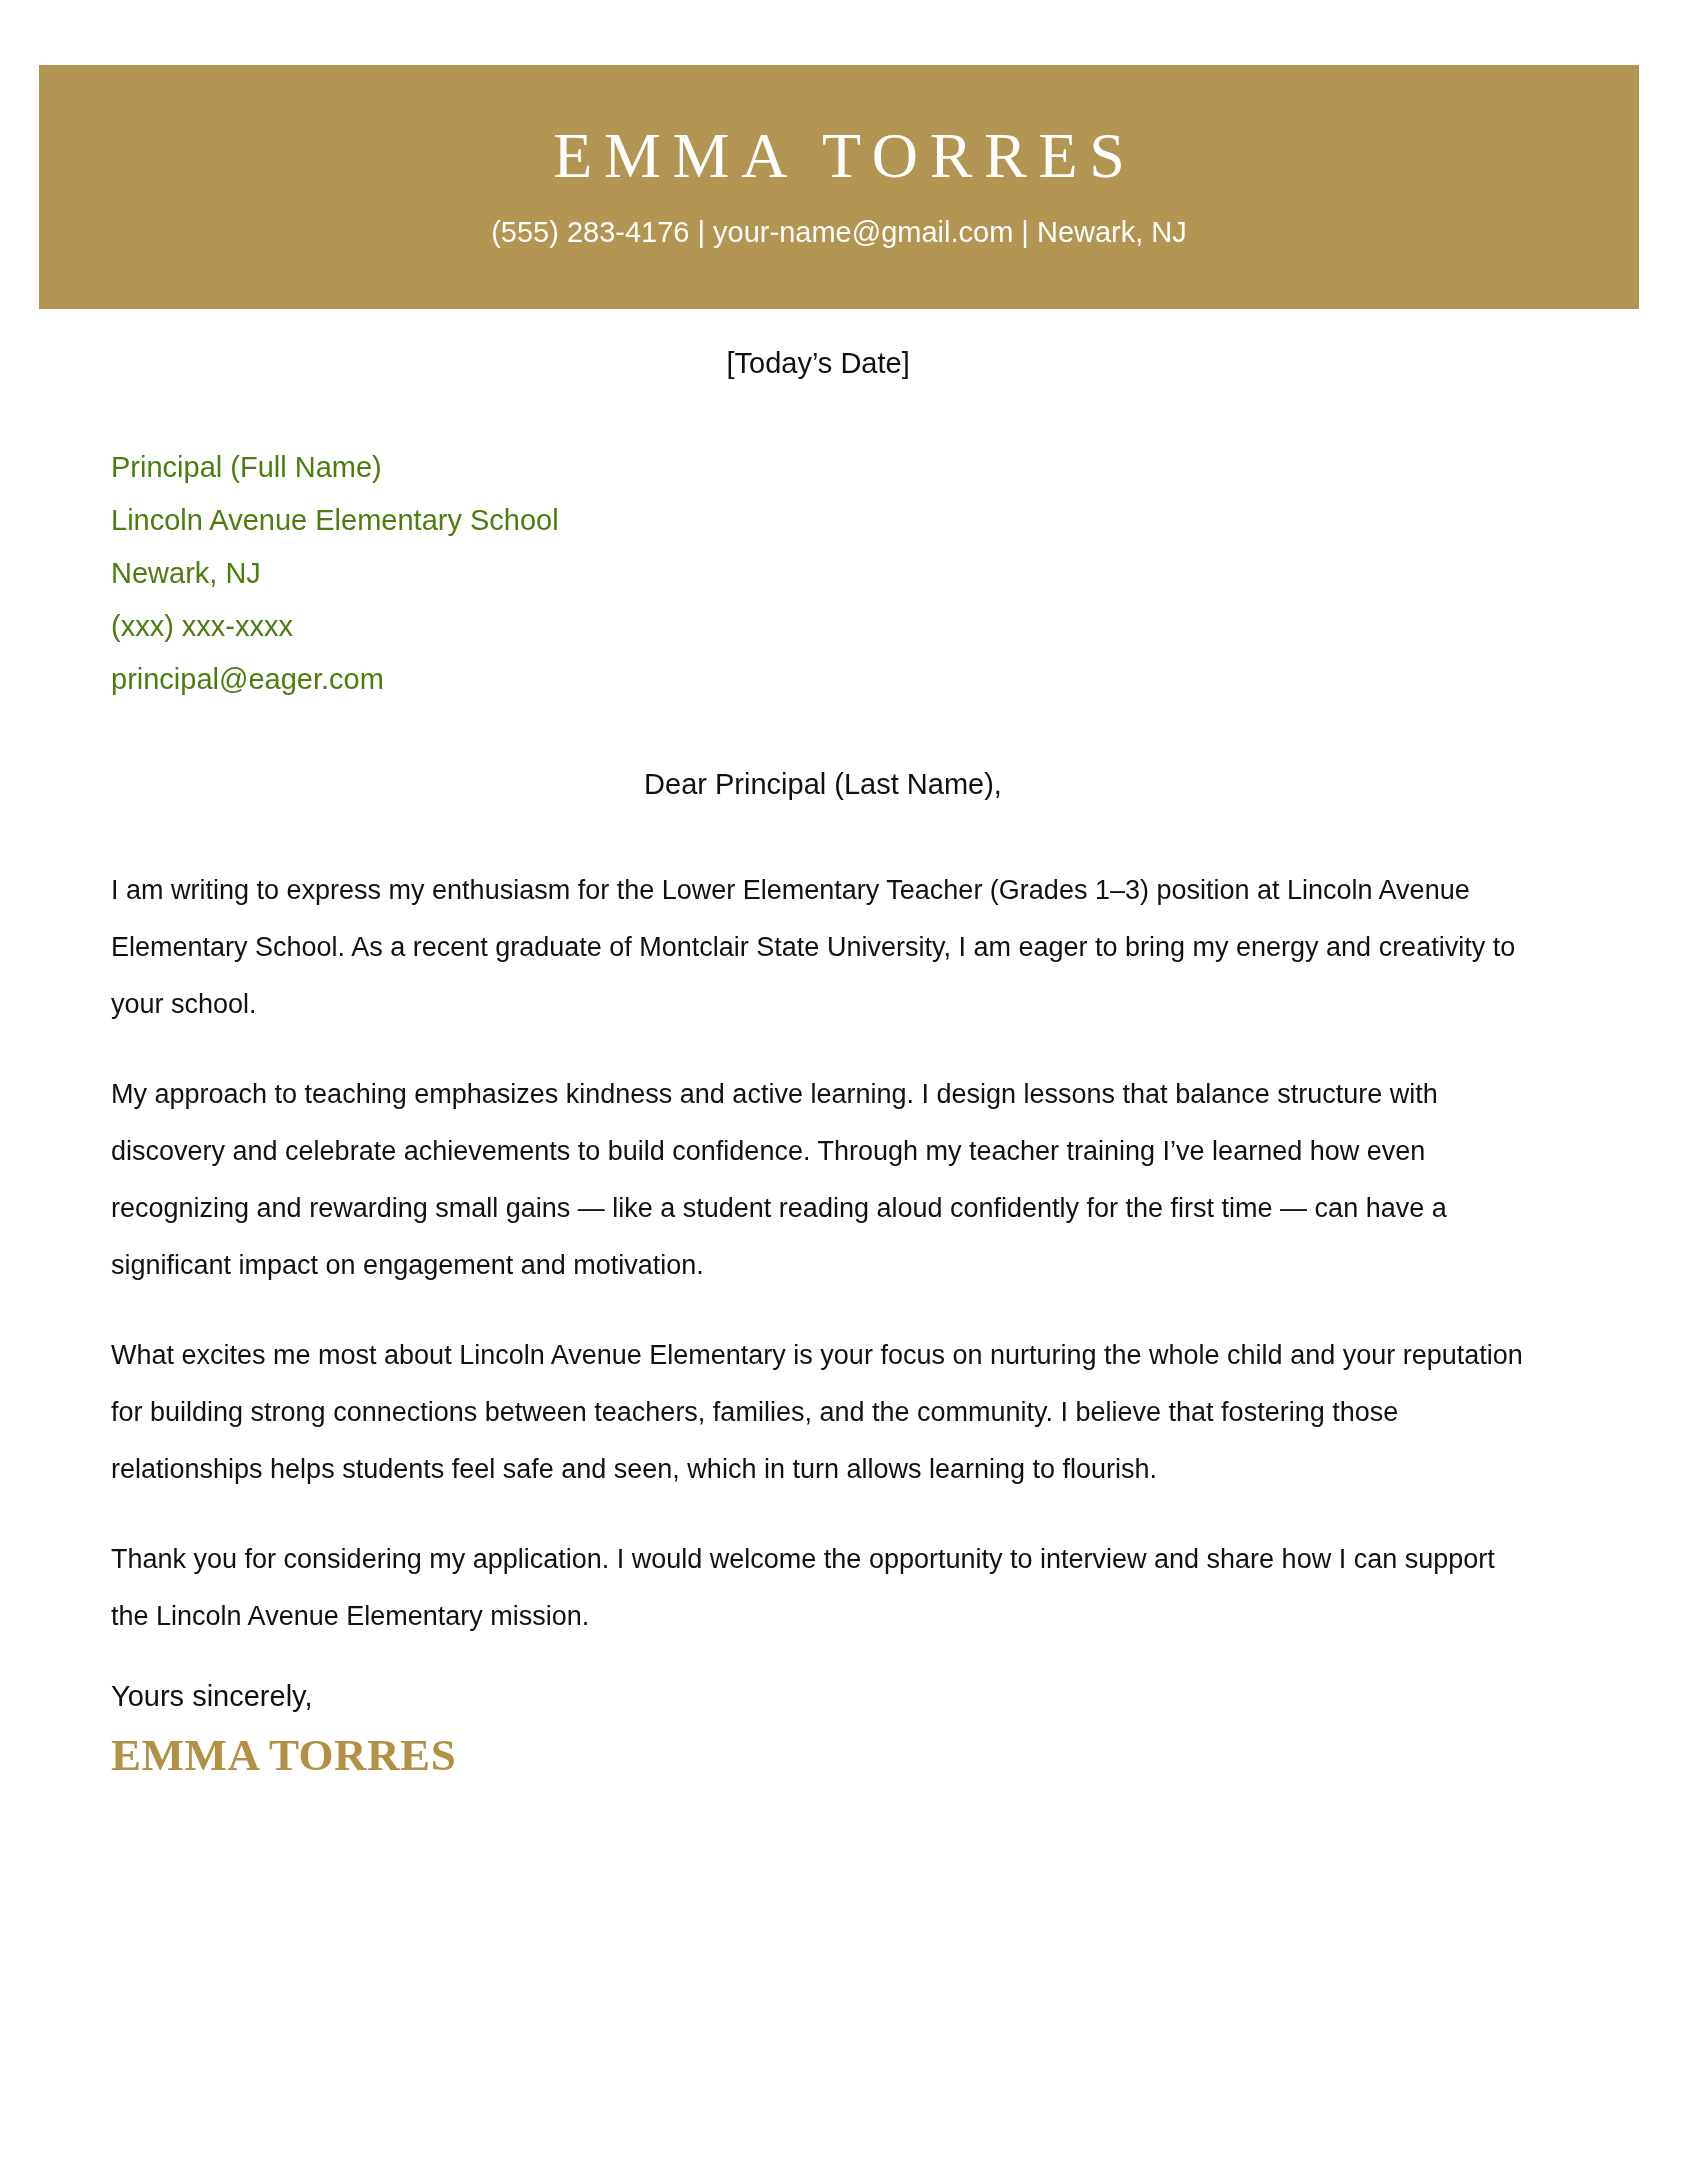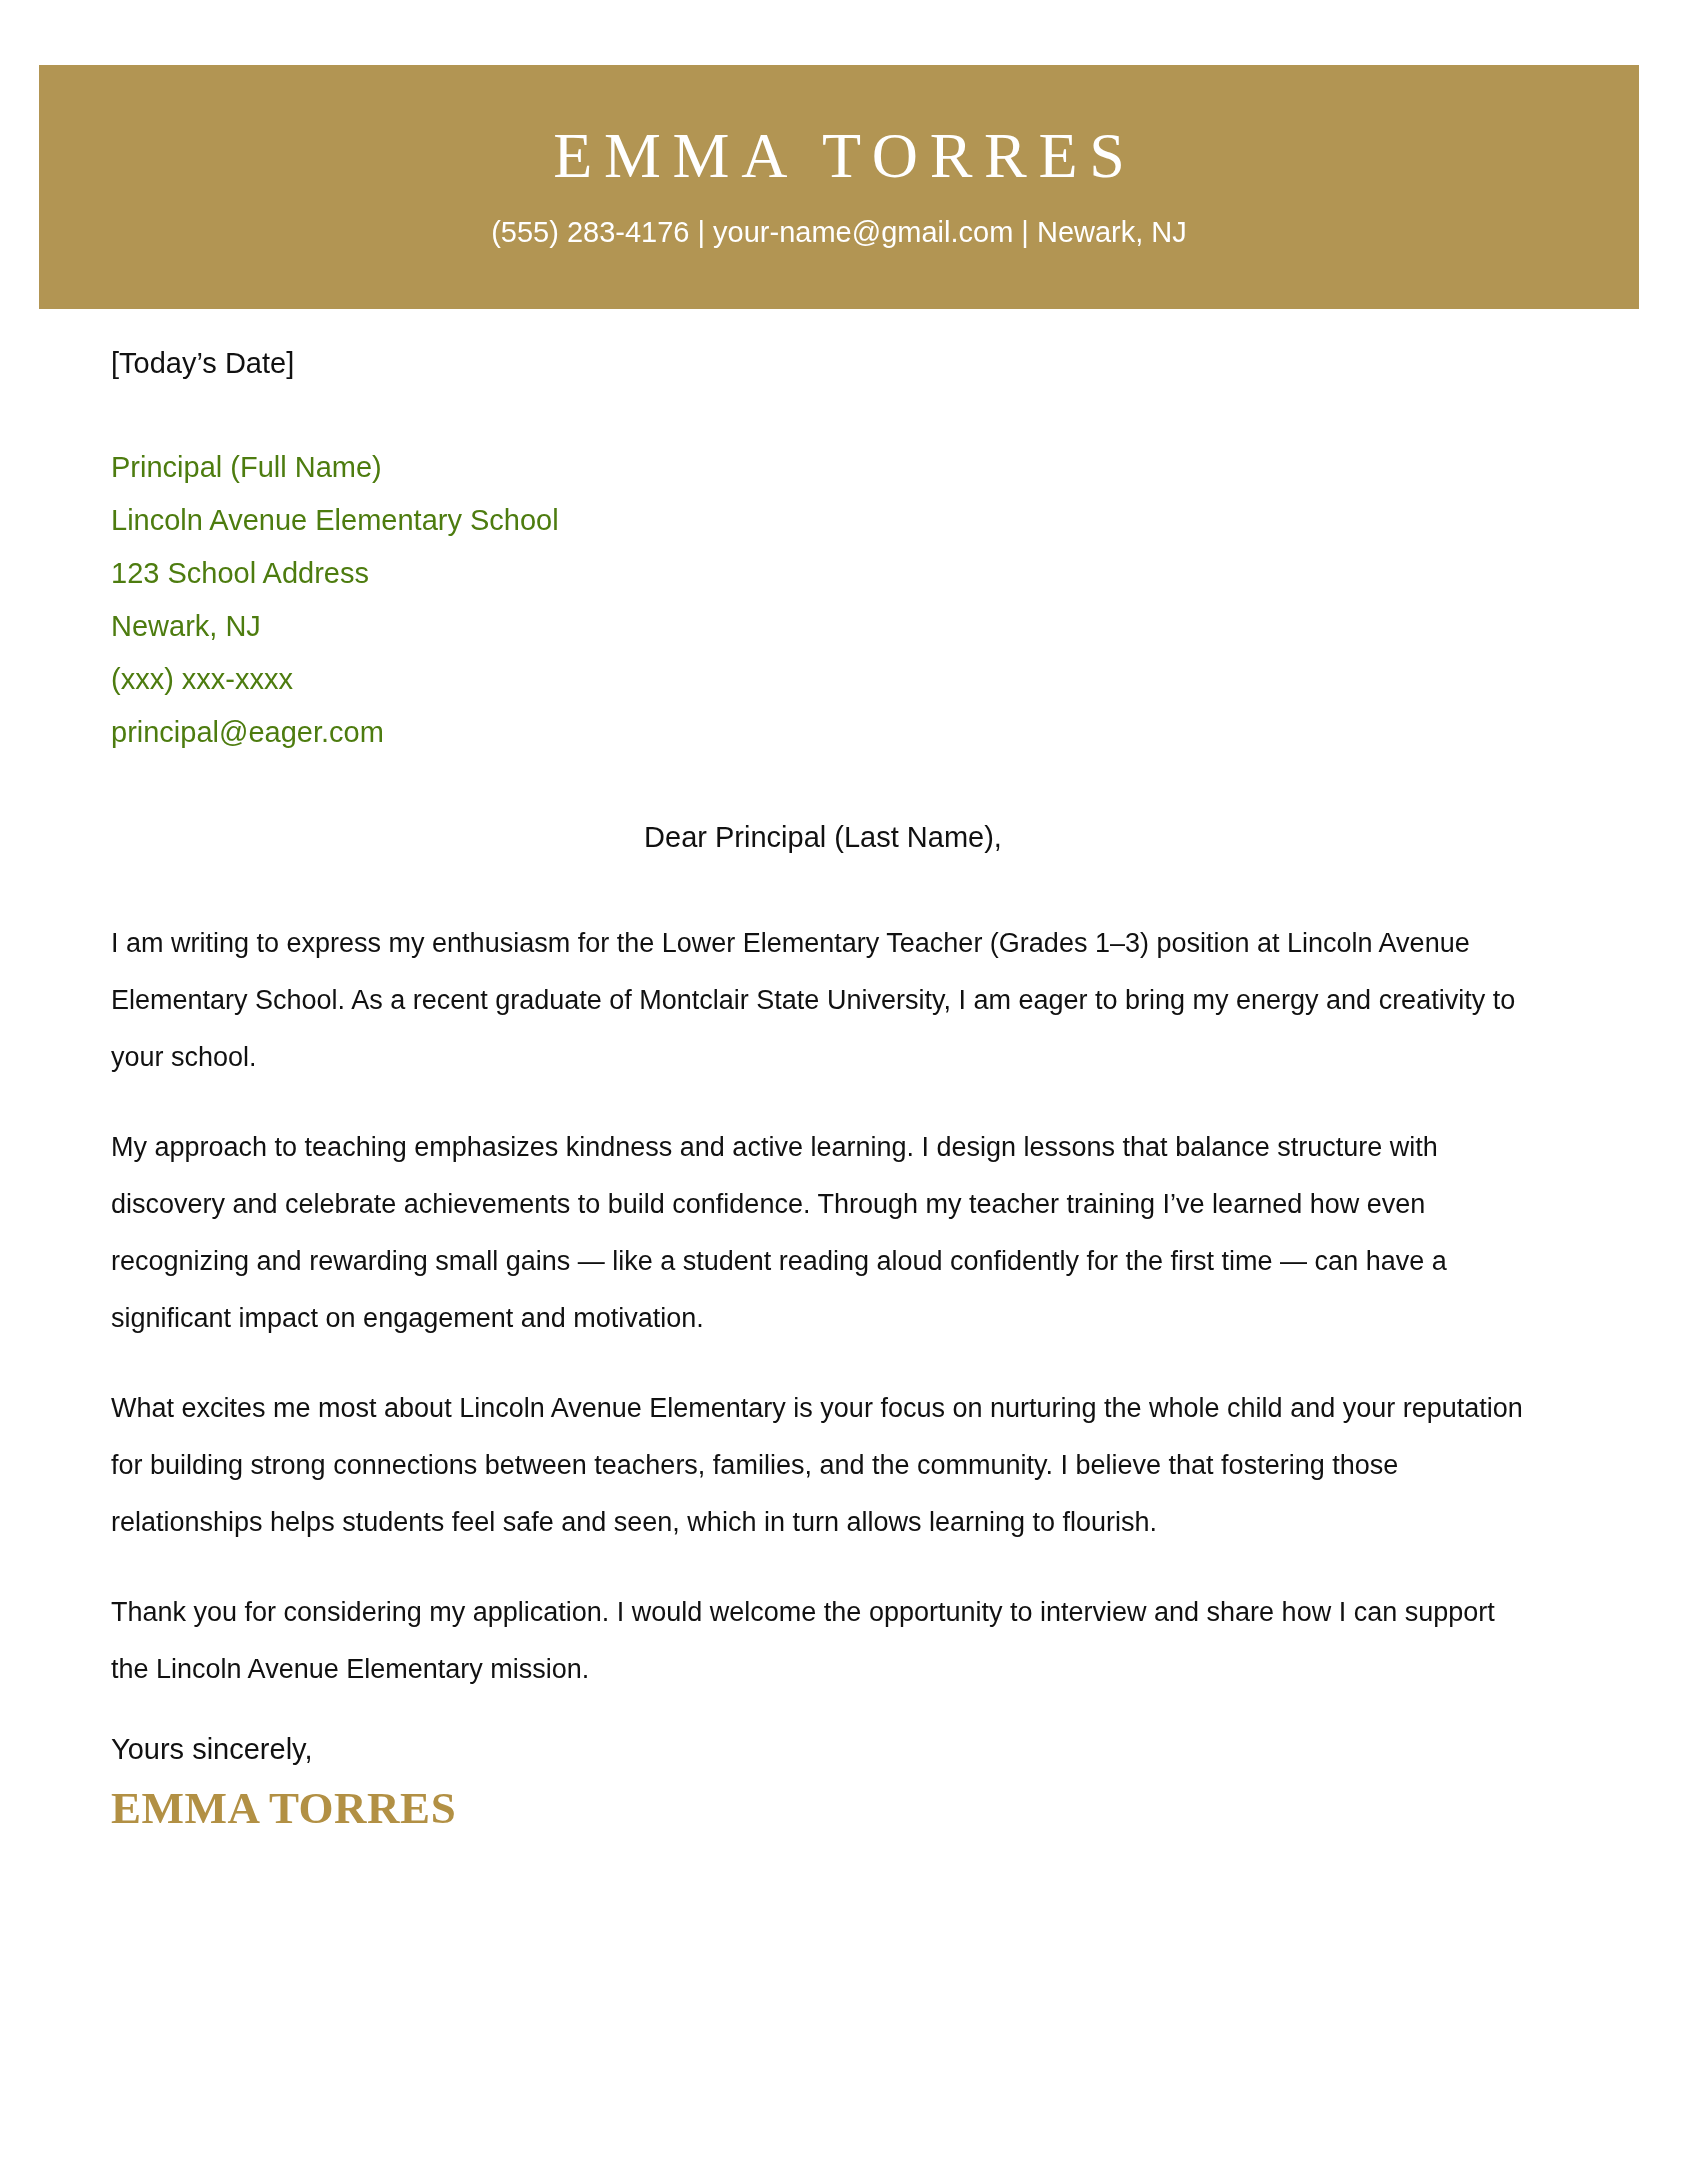--- a/index.html
+++ b/index.html
@@ -60,21 +60,21 @@
 
   
   .content {
     position: absolute;
     left: 111px;
     top: 346px;
     width: 1424px;
   }
 
   .date-line {
-    text-align: left;
+    text-align: center;
     font-size: 29px;
     color: #111111;
     line-height: 1.2;
     margin: 0 0 60px 0;
     padding-right: 9.8px;
   }
 
   .recipient {
     margin: 0 0 60px 0;
   }
@@ -130,21 +130,20 @@
     <div class="header-contact">(555) 283-4176 | your-name@gmail.com | Newark, NJ</div>
   </div>
 
   <div class="content">
 
     <div class="date-line">[Today’s Date]</div>
 
     <div class="recipient">
       <p class="recipient-line">Principal (Full Name)</p>
       <p class="recipient-line">Lincoln Avenue Elementary School</p>
-      <p class="recipient-line">123 School Address</p>
       <p class="recipient-line">Newark, NJ</p>
       <p class="recipient-line">(xxx) xxx-xxxx</p>
       <p class="recipient-line">principal@eager.com</p>
     </div>
 
     <p class="salutation">Dear Principal (Last Name),</p>
 
     <p class="para">I am writing to express my enthusiasm for the Lower Elementary Teacher (Grades 1–3) position at Lincoln Avenue Elementary School. As a recent graduate of Montclair State University, I am eager to bring my energy and creativity to your school.</p>
     <p class="para">My approach to teaching emphasizes kindness and active learning. I design lessons that balance structure with discovery and celebrate achievements to build confidence. Through my teacher training I’ve learned how even recognizing and rewarding small gains — like a student reading aloud confidently for the first time — can have a significant impact on engagement and motivation.</p>
     <p class="para">What excites me most about Lincoln Avenue Elementary is your focus on nurturing the whole child and your reputation for building strong connections between teachers, families, and the community. I believe that fostering those relationships helps students feel safe and seen, which in turn allows learning to flourish.</p>

